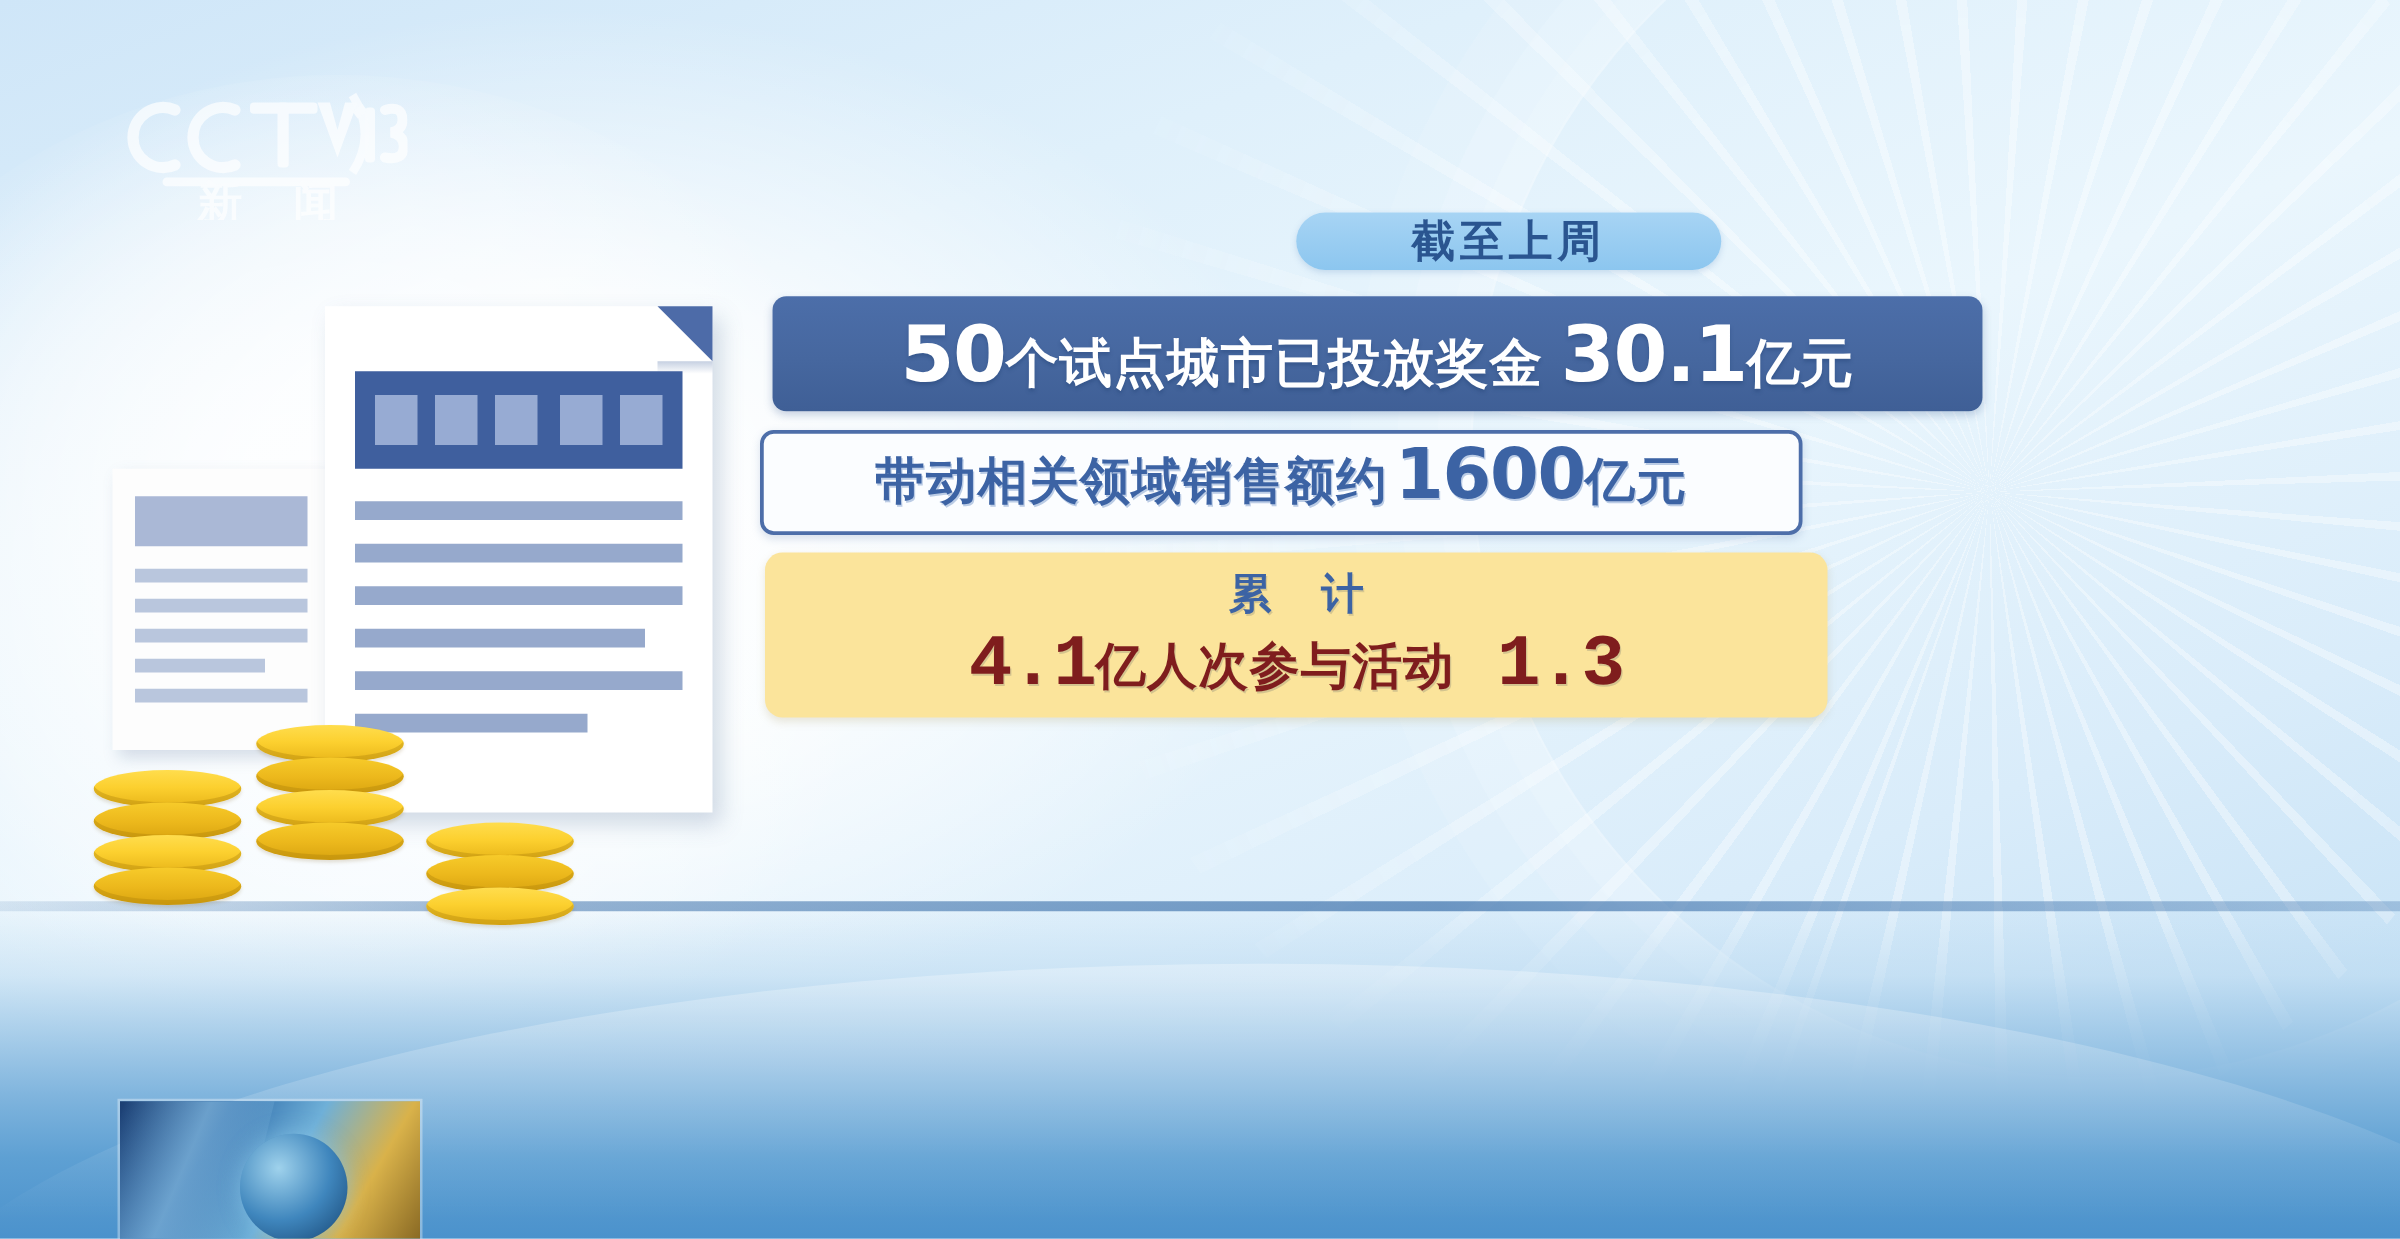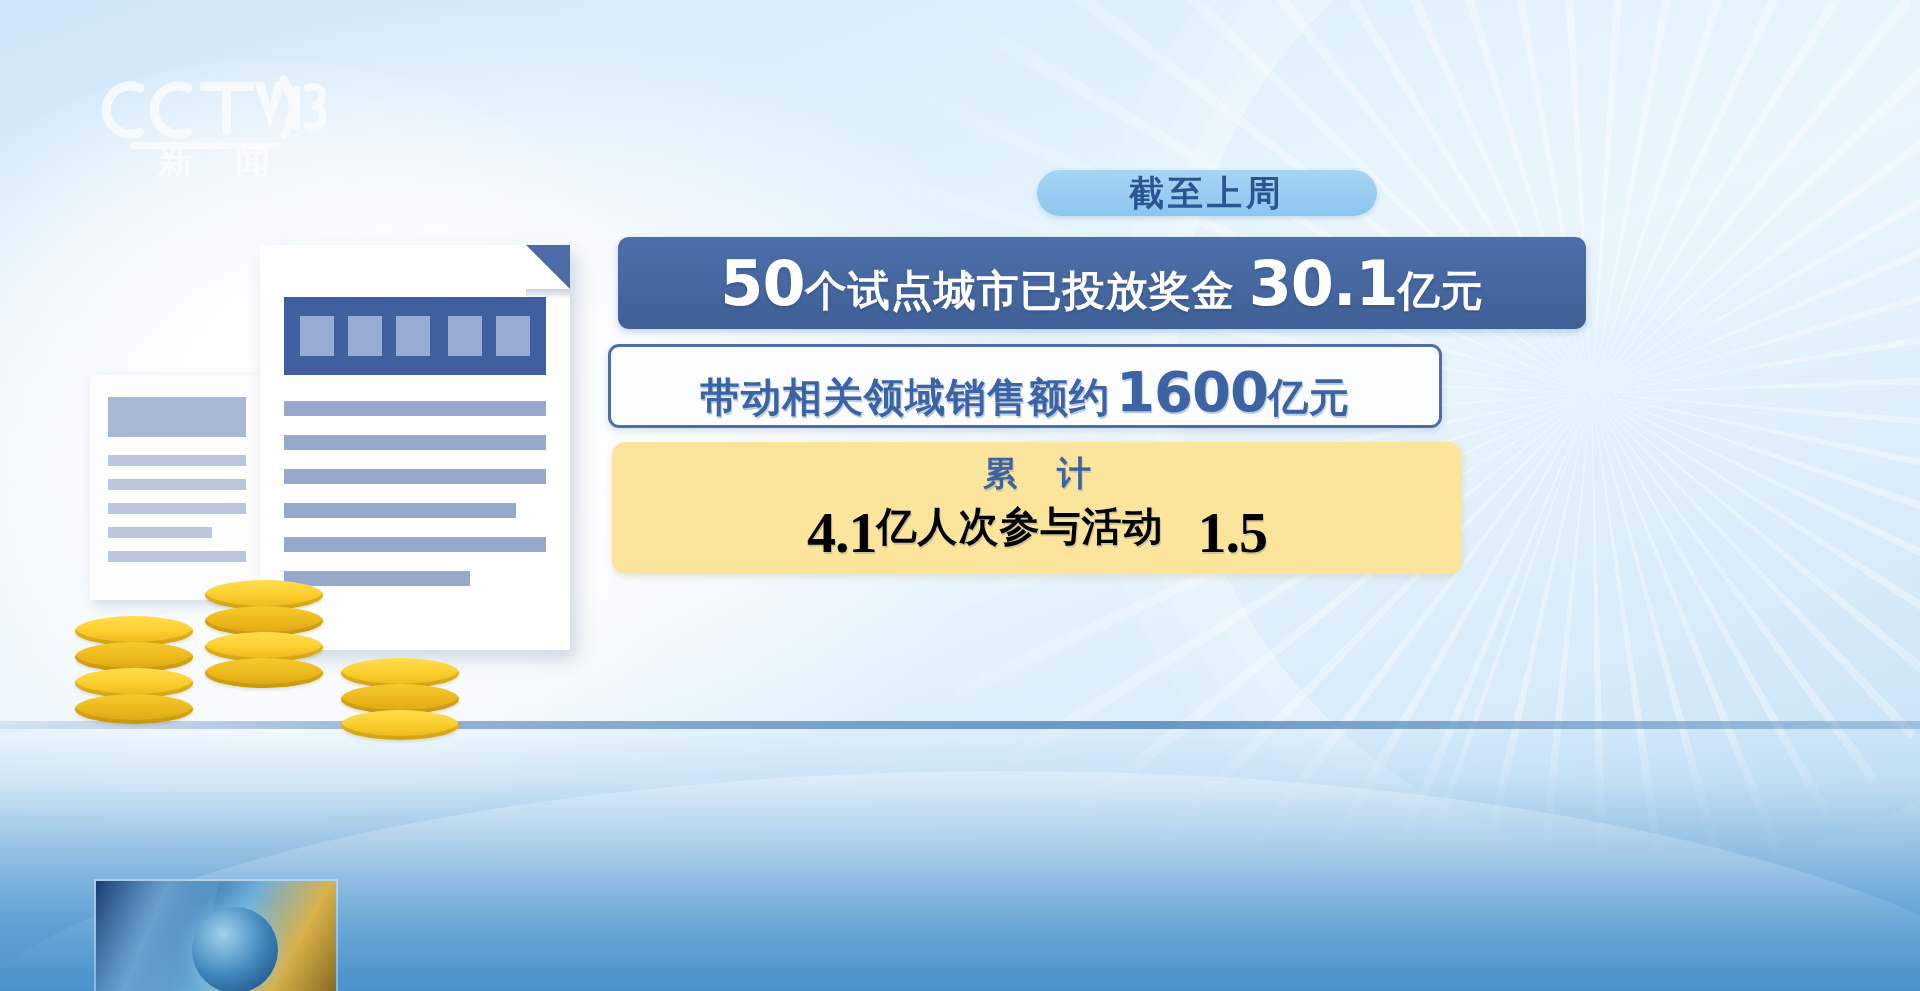--- a/index.html
+++ b/index.html
@@ -114,21 +114,21 @@
     color:#fff;display:flex;align-items:baseline;white-space:nowrap;
     font-family:"DejaVu Sans","Liberation Sans",sans-serif;font-weight:bold;
     text-shadow:0 2px 3px rgba(30,60,110,.35);
   }
   .num-lg{font-size:62px;letter-spacing:-1px;}
   .cn-md{font-size:42px;letter-spacing:1px;}
 
   .bar-white{
     margin-top:15px;margin-left:8px;width:828px;height:78px;border-radius:11px;
     background:#fbfdff;border:3px solid #4d6ea9;
-    display:flex;align-items:flex-end;justify-content:center;
+    display:flex;align-items:flex-start;justify-content:center;
     box-shadow:0 3px 7px rgba(90,125,175,.22);
   }
   .bar-white .t{
     color:#3c63a4;display:flex;align-items:baseline;white-space:nowrap;
     font-family:"DejaVu Sans","Liberation Sans",sans-serif;font-weight:bold;
     text-shadow:1px 2px 0 rgba(175,195,225,.85);
   }
   .num-md{font-size:56px;letter-spacing:-1px;}
   .cn-sm{font-size:40px;letter-spacing:1px;}
 
@@ -138,22 +138,22 @@
     display:flex;flex-direction:column;align-items:center;justify-content:center;
     box-shadow:0 3px 7px rgba(170,150,90,.22);
   }
   .box-yellow .lbl{
     font-size:34px;font-weight:bold;color:#3c63a4;letter-spacing:14px;
     font-family:"DejaVu Sans","Liberation Sans",sans-serif;
     text-shadow:1px 2px 0 rgba(205,190,140,.8);
     margin-bottom:2px;padding-left:14px;
   }
   .box-yellow .row{
-    display:flex;align-items:flex-start;white-space:nowrap;color:#000000;
-    font-family:Liberation Serif, serif;font-weight:bold;
+    display:flex;align-items:center;white-space:nowrap;color:#7f1d1d;
+    font-family:Liberation Mono, monospace;font-weight:bold;
     text-shadow:1px 2px 0 rgba(205,190,140,.85);
   }
   .num-y{font-size:58px;letter-spacing:-1px;}
   .cn-y{font-size:40px;letter-spacing:1px;}
   .gap{display:inline-block;width:34px;}
 
   
   .thumb{
     position:absolute;left:96px;bottom:0;width:240px;height:110px;overflow:hidden;
     background:linear-gradient(120deg,#1c3f73 0%,#2d6aa8 30%,#6fb0d8 55%,#d9b24a 78%,#8a6a24 100%);
@@ -275,21 +275,21 @@
         <span class="cn-sm">亿元</span>
       </div>
     </div>
 
     <div class="box-yellow">
       <div class="lbl">累 计</div>
       <div class="row">
         <span class="num-y">4.1</span>
         <span class="cn-y">亿人次参与活动</span>
         <span class="gap"></span>
-        <span class="num-y">1.5</span>
+        <span class="num-y">1.3</span>
       </div>
     </div>
 
   </div>
 
   <div class="thumb">
     <div class="streak"></div>
     <div class="globe"></div>
   </div>
 </div>

